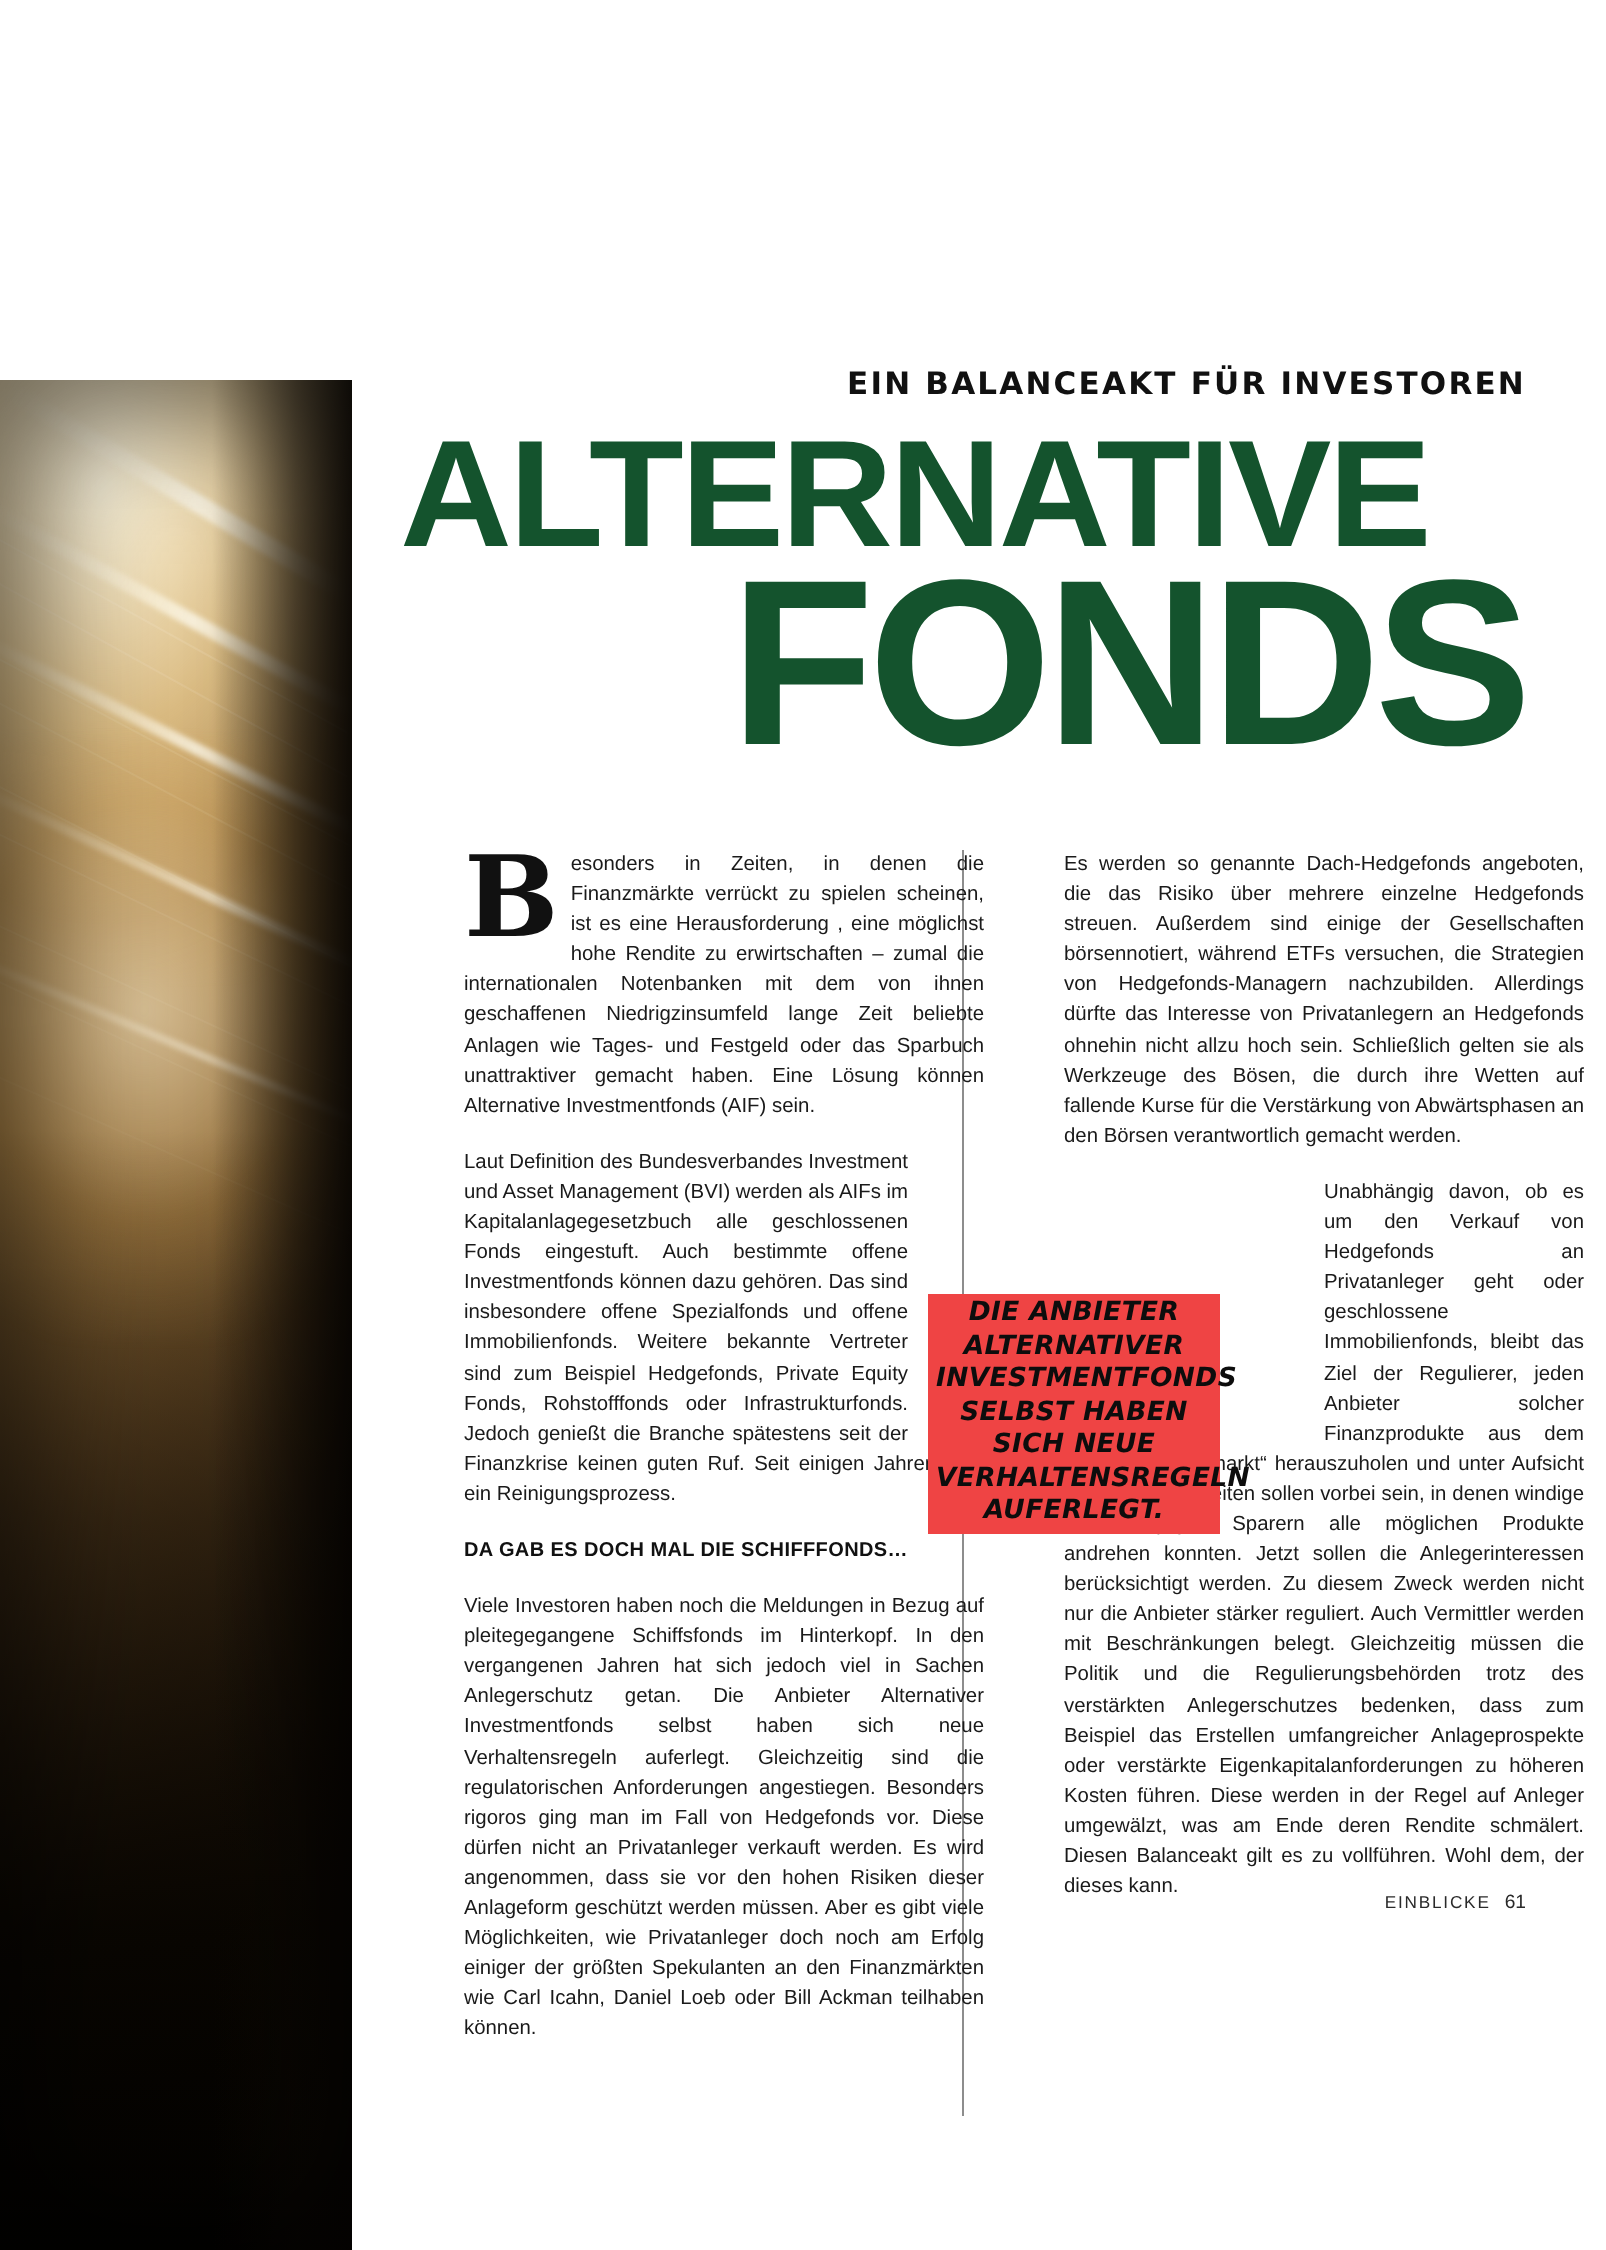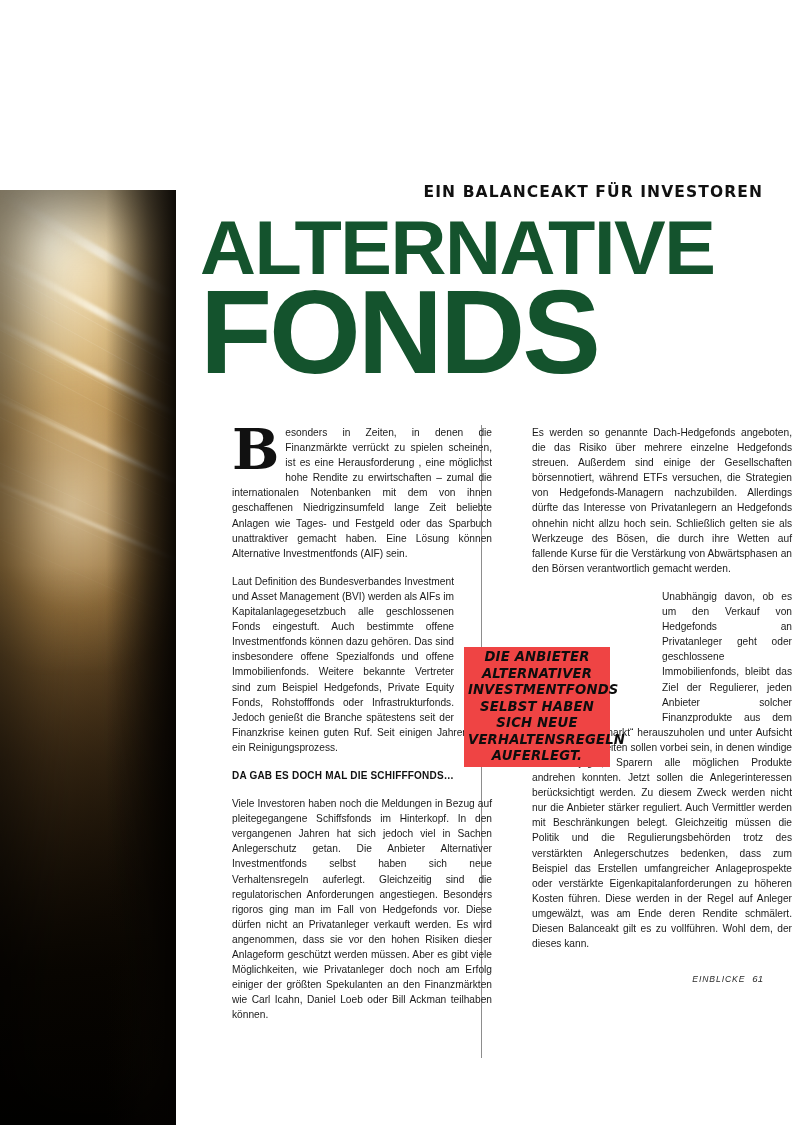--- a/index.html
+++ b/index.html
@@ -123,21 +123,21 @@
     font-size: 76px;
     letter-spacing: -1.5px;
     text-align: left;
     transform: scaleX(1.02);
     transform-origin: left center;
   }
   .headline .l2 {
     display: block;
     font-size: 118px;
     letter-spacing: -3px;
-    text-align: left;
+    text-align: right;
     margin-top: 4px;
     transform: scaleX(1.0);
   }
 
   
   .cols {
     position: absolute;
     left: 32px;
     top: 425px;
     width: 560px;
@@ -212,26 +212,25 @@
   .wrapbox-right {
     float: left;
     width: 130px;
     height: 128px;
   }
 
   
   .footer {
     position: absolute;
     right: 40px;
-    bottom: 10px;
+    bottom: 37px;
     font-family: "Liberation Sans", sans-serif;
     font-size: 8.6px;
     letter-spacing: 0.9px;
     color: #2a2a2a;
-    font-style: italic;
   }
   .footer .pageno {
     font-size: 9.6px;
     margin-left: 7px;
     letter-spacing: 0;
   }
 </style>
 </head>
 <body>
 

